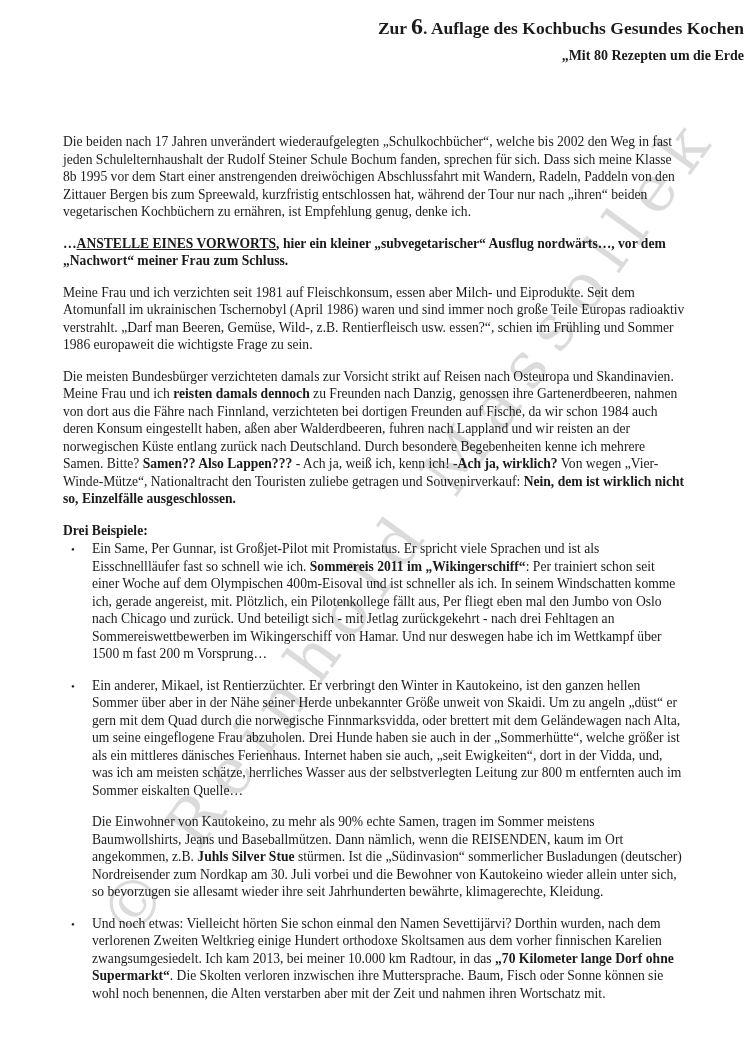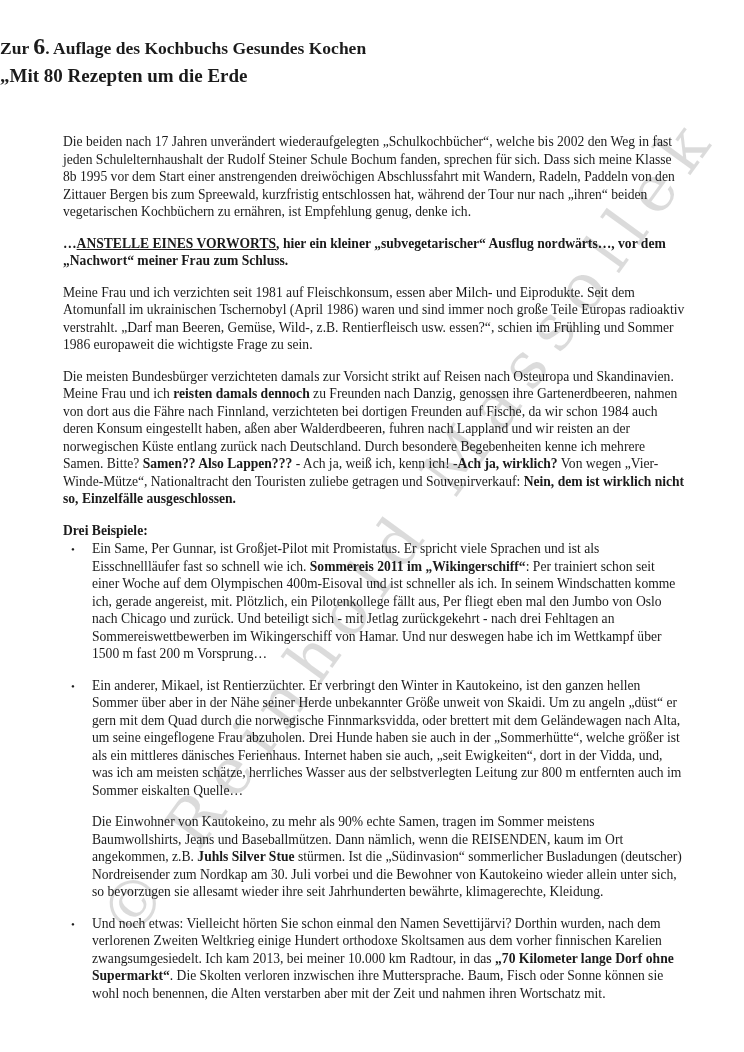--- a/index.html
+++ b/index.html
@@ -23,32 +23,32 @@
     letter-spacing:14px;
     white-space:nowrap;
     color:rgba(0,0,0,0.14);
     font-family:"DejaVu Serif",serif;
     z-index:0;
     pointer-events:none;
   }
   .header{
     position:relative;
     z-index:1;
-    text-align:left;
-    padding-top:34px;
+    text-align:right;
+    padding-top:14px;
   }
   .doc-title{
     margin:0;
     font-size:17.5px;
     font-weight:bold;
     line-height:24px;
   }
   .doc-title .big-num{font-size:24px;}
   .subtitle{
-    font-size:19px;
+    font-size:14px;
     font-weight:bold;
     line-height:17px;
   }
   .subtitle.first{margin-top:7px;}
   .body{
     position:absolute;
     z-index:1;
     left:63px;
     top:113px;
     width:622px;

